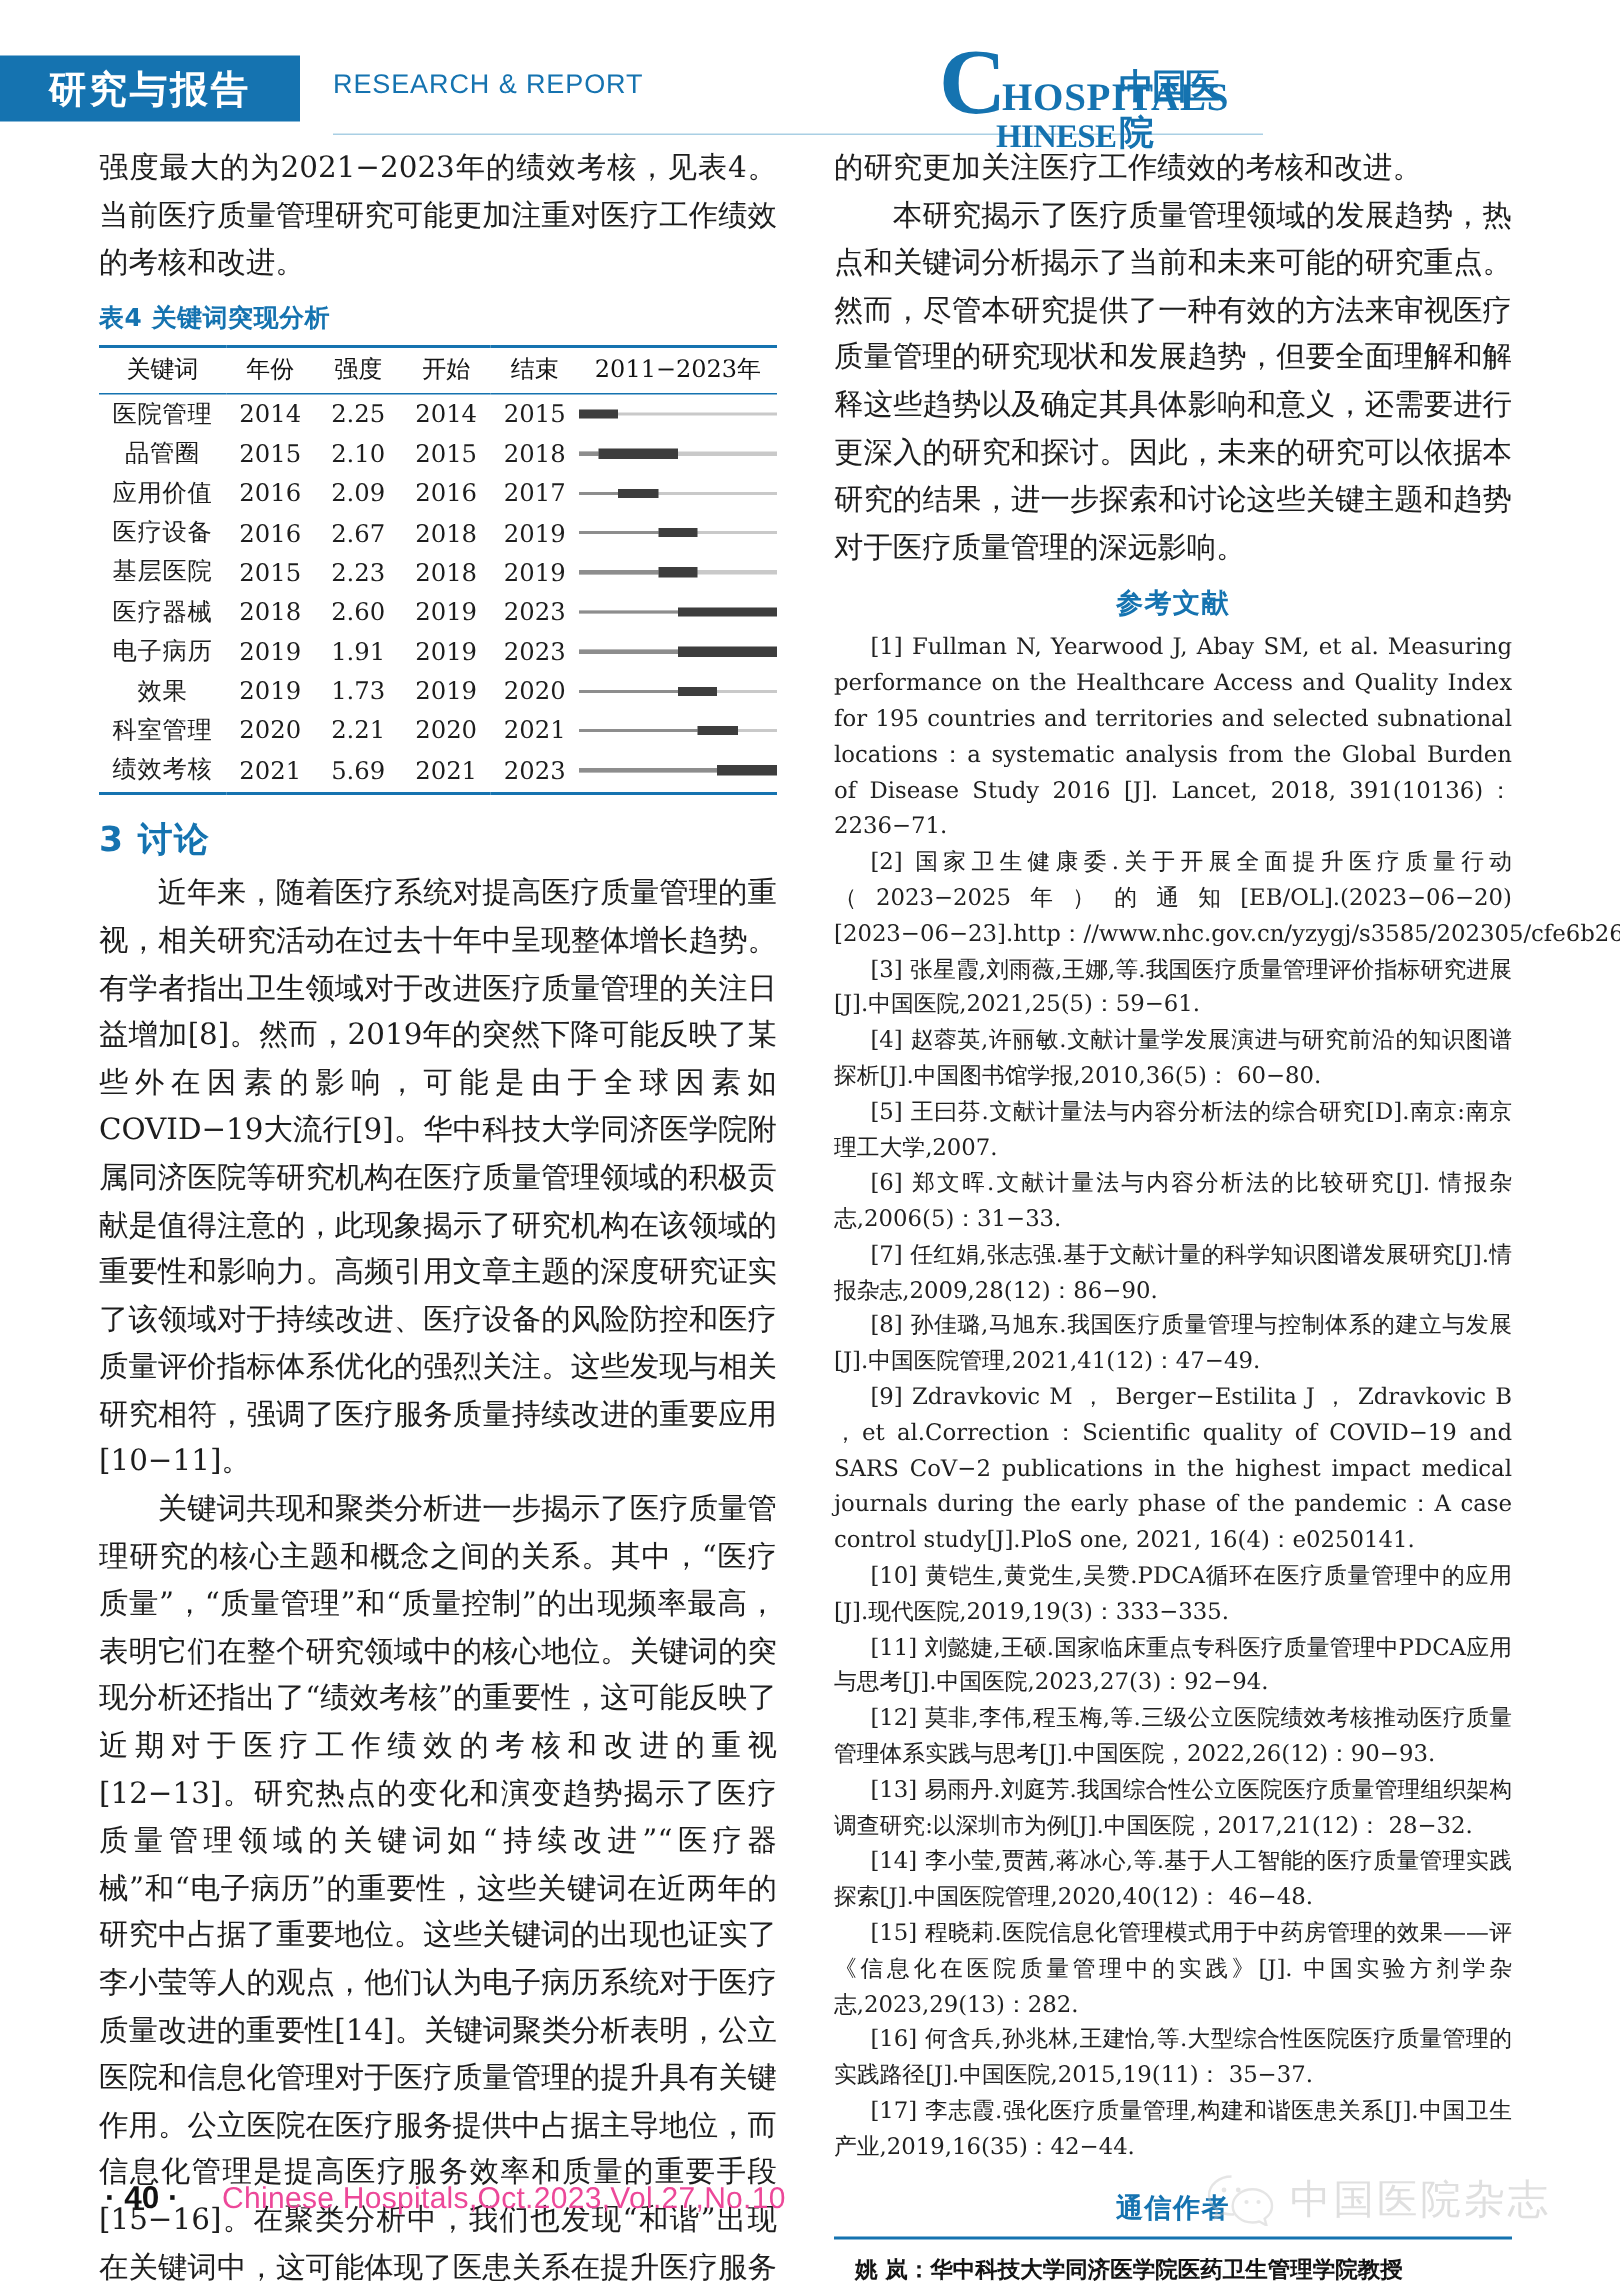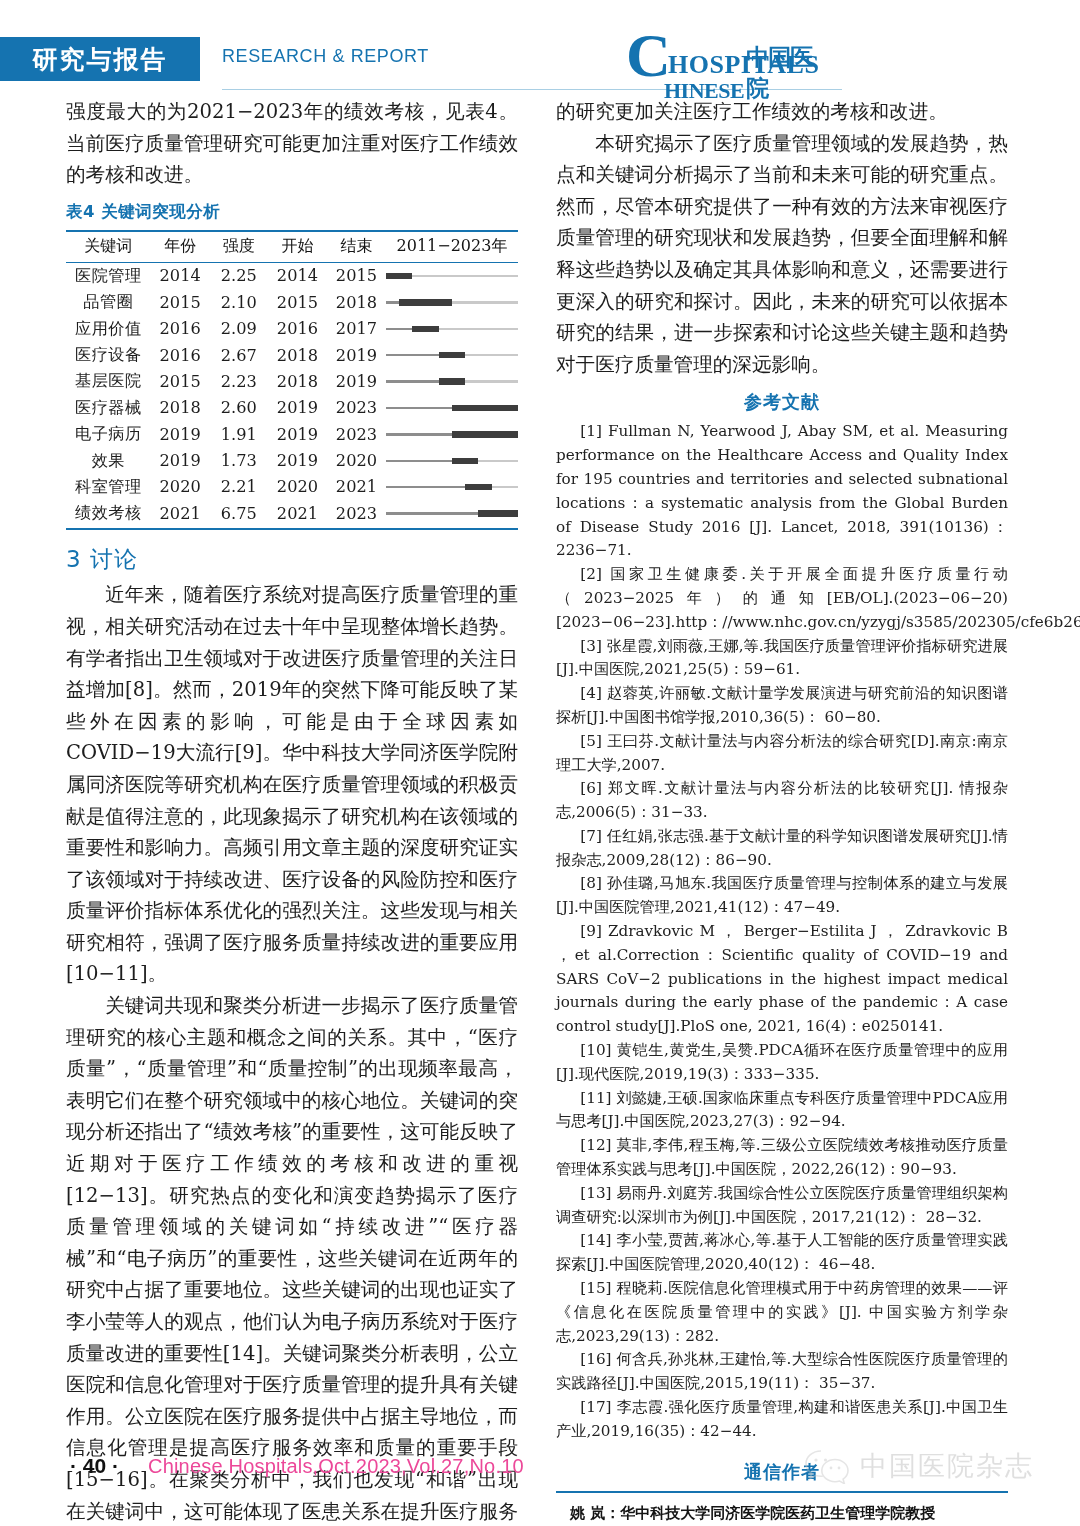--- a/index.html
+++ b/index.html
@@ -184,21 +184,21 @@
     position: absolute;
     top: 0px;
     height: 6.4px;
     background: #3d3d3d;
   }
 
   
   h2.sec {
     font-family: "DejaVu Sans", sans-serif;
     font-size: 23px;
-    font-weight: normal;
+    font-weight: bold;
     color: #1573b0;
     margin: 14px 0 4px 0;
     letter-spacing: 1px;
   }
 
   
   .ref-title {
     text-align: center;
     font-family: "DejaVu Sans", sans-serif;
     font-size: 18px;
@@ -436,21 +436,21 @@
               <div class="timeline">
                 <div class="tl-base"></div>
                 <div class="tl-pre" style="width: 79.2px;"></div>
                 <div class="tl-burst" style="left: 79.2px; width: 26.4px;"></div>
               </div>
             </td>
           </tr>
           <tr>
             <td class="kw">绩效考核</td>
             <td>2021</td>
-            <td>6.75</td>
+            <td>5.69</td>
             <td>2021</td>
             <td>2023</td>
             <td>
               <div class="timeline">
                 <div class="tl-base"></div>
                 <div class="tl-pre" style="width: 92.4px;"></div>
                 <div class="tl-burst" style="left: 92.4px; width: 39.6px;"></div>
               </div>
             </td>
           </tr>

